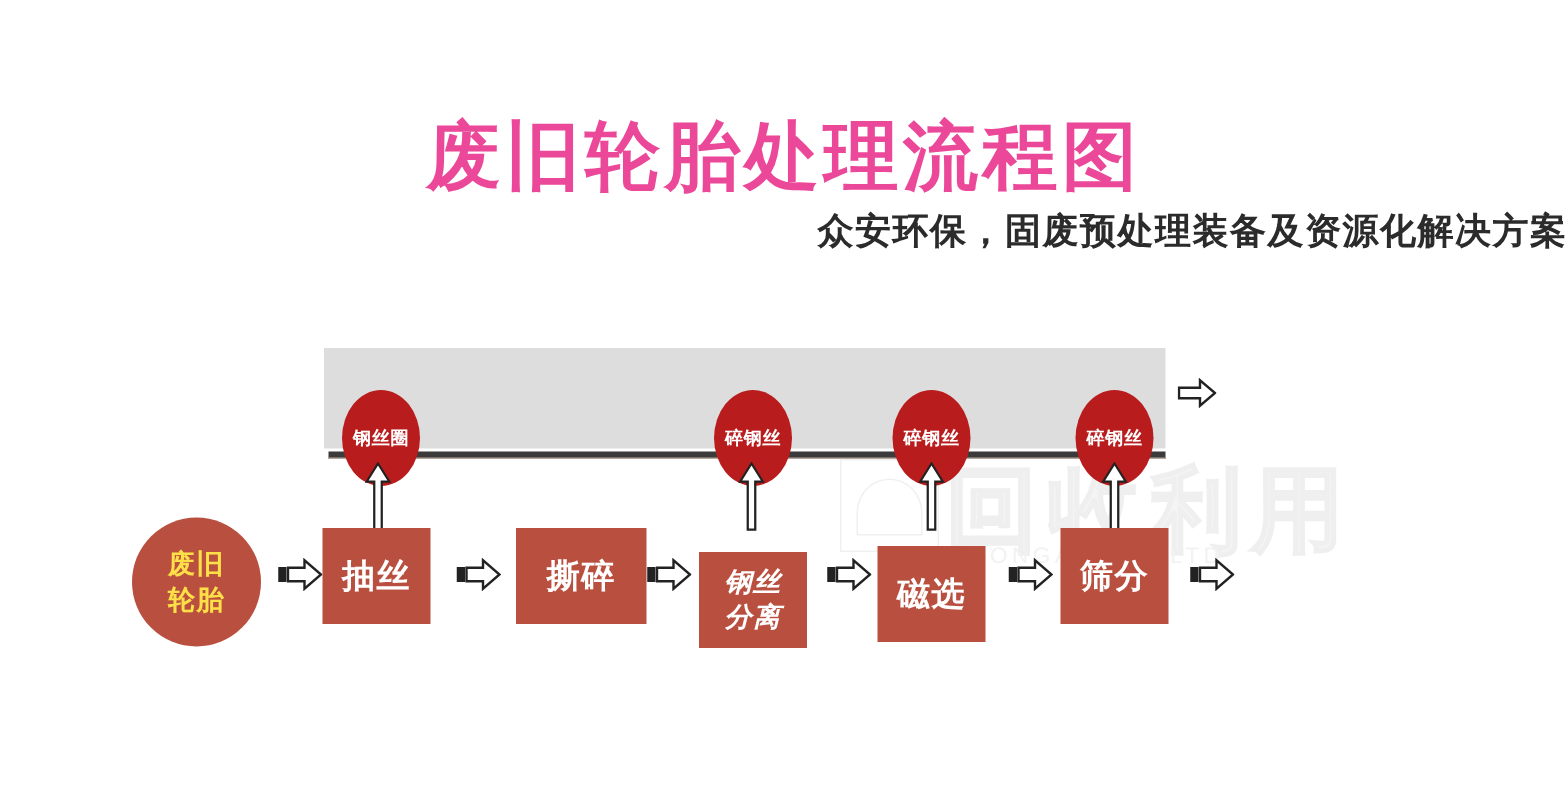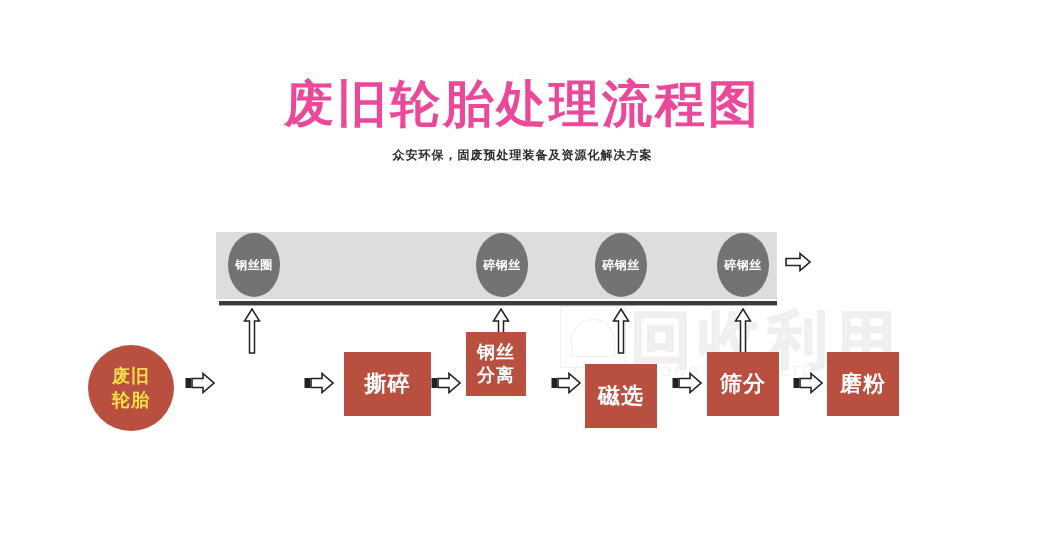--- a/index.html
+++ b/index.html
@@ -81,23 +81,23 @@
     line-height: 56px;
     font-weight: bold;
     letter-spacing: 3px;
     color: #ec4899;
   }
   .subtitle {
     position: absolute;
     left: 0;
     top: 142px;
     width: 1045px;
-    text-align: center;
+    text-align: right;
     font-family: "Liberation Serif", "DejaVu Serif", serif;
-    font-size: 12px;
+    font-size: 24px;
     line-height: 26px;
     font-weight: bold;
     letter-spacing: 1px;
     color: #2b2b2b;
   }
 
   
   .band {
     position: absolute;
     left: 216px;
@@ -115,31 +115,32 @@
     background: #3b3b3b;
     border-bottom: 1px solid #b6a79c;
   }
 
   
   .scircle {
     position: absolute;
     width: 52px;
     height: 64px;
     border-radius: 50%;
-    background: #737373;
+    background: #b91c1c;
     color: #ffffff;
     display: flex;
     align-items: center;
     justify-content: center;
     font-size: 12px;
     font-weight: bold;
     letter-spacing: 0.5px;
     text-align: left;
     line-height: 14px;
     box-sizing: border-box;
+    margin-top: 27px;
   }
   .scircle.wide {
     width: 60px;
   }
 
   
   .source-circle {
     position: absolute;
     left: 88px;
     top: 345px;
@@ -248,40 +249,43 @@
     <span>轮胎</span>
   </div>
 
   <div class="harrow" style="left:185px; top:372px;">
     <svg viewBox="0 0 30 22" width="30" height="22">
       <rect x="0.5" y="6" width="5.5" height="10" fill="#222222"></rect>
       <path d="M7 6.5 L18 6.5 L18 1.5 L29 11 L18 20.5 L18 15.5 L7 15.5 Z" fill="#ffffff" stroke="#222222" stroke-width="1.6" stroke-linejoin="miter"></path>
     </svg>
   </div>
 
+  <div class="pbox" style="left:215px; top:352px; width:72px; height:64px;">
+    <span>抽丝</span>
+  </div>
 
   <div class="harrow" style="left:304px; top:372px;">
     <svg viewBox="0 0 30 22" width="30" height="22">
       <rect x="0.5" y="6" width="5.5" height="10" fill="#222222"></rect>
       <path d="M7 6.5 L18 6.5 L18 1.5 L29 11 L18 20.5 L18 15.5 L7 15.5 Z" fill="#ffffff" stroke="#222222" stroke-width="1.6" stroke-linejoin="miter"></path>
     </svg>
   </div>
 
   <div class="pbox" style="left:344px; top:352px; width:87px; height:64px;">
     <span>撕碎</span>
   </div>
 
   <div class="harrow" style="left:431px; top:372px;">
     <svg viewBox="0 0 30 22" width="30" height="22">
       <rect x="0.5" y="6" width="5.5" height="10" fill="#222222"></rect>
       <path d="M7 6.5 L18 6.5 L18 1.5 L29 11 L18 20.5 L18 15.5 L7 15.5 Z" fill="#ffffff" stroke="#222222" stroke-width="1.6" stroke-linejoin="miter"></path>
     </svg>
   </div>
 
-  <div class="pbox two-line" style="left:466px; top:332px; width:60px; height:64px;">
+  <div class="pbox two-line" style="left:466px; top:368px; width:72px; height:64px;font-style:italic;">
     <span>钢丝</span>
     <span>分离</span>
   </div>
 
   <div class="harrow" style="left:551px; top:372px;">
     <svg viewBox="0 0 30 22" width="30" height="22">
       <rect x="0.5" y="6" width="5.5" height="10" fill="#222222"></rect>
       <path d="M7 6.5 L18 6.5 L18 1.5 L29 11 L18 20.5 L18 15.5 L7 15.5 Z" fill="#ffffff" stroke="#222222" stroke-width="1.6" stroke-linejoin="miter"></path>
     </svg>
   </div>
@@ -301,17 +305,14 @@
     <span>筛分</span>
   </div>
 
   <div class="harrow" style="left:793px; top:372px;">
     <svg viewBox="0 0 30 22" width="30" height="22">
       <rect x="0.5" y="6" width="5.5" height="10" fill="#222222"></rect>
       <path d="M7 6.5 L18 6.5 L18 1.5 L29 11 L18 20.5 L18 15.5 L7 15.5 Z" fill="#ffffff" stroke="#222222" stroke-width="1.6" stroke-linejoin="miter"></path>
     </svg>
   </div>
 
-  <div class="pbox" style="left:827px; top:352px; width:72px; height:64px;">
-    <span>磨粉</span>
-  </div>
 
 </div>
 
 </body></html>

